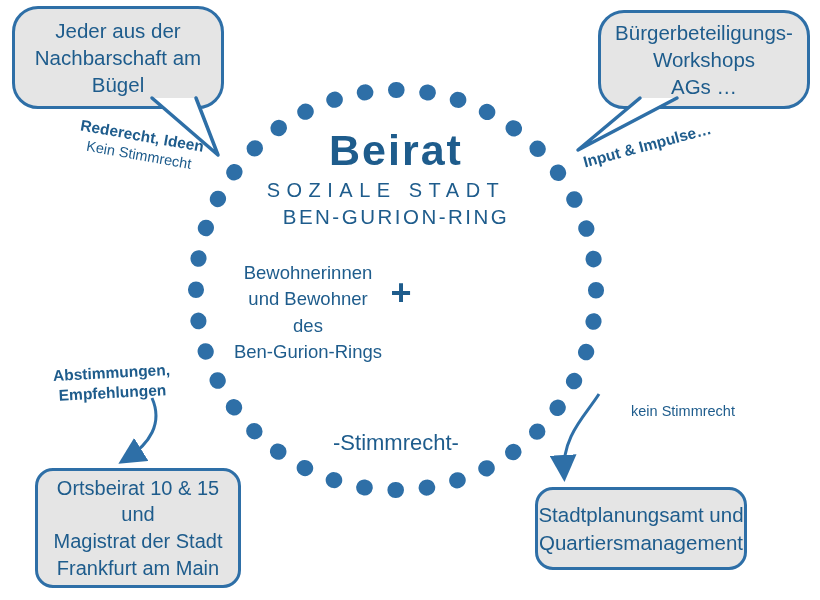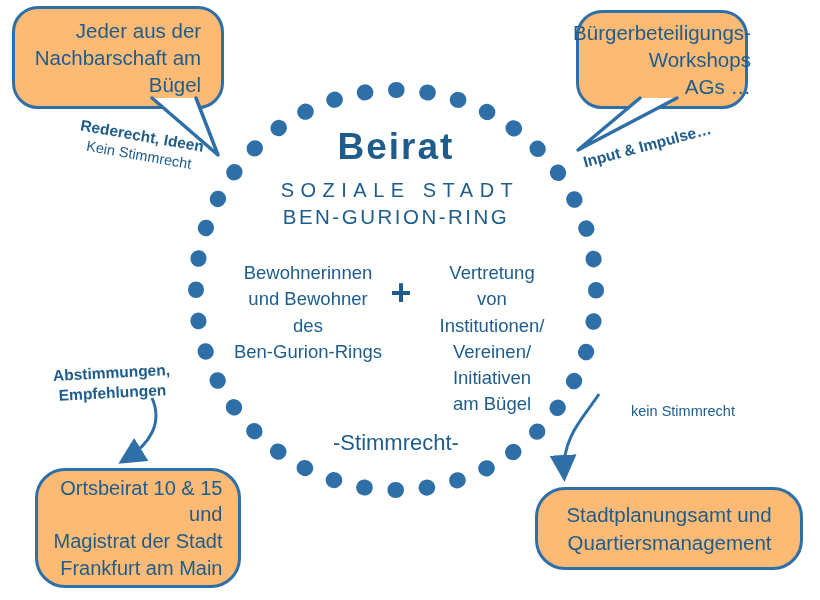--- a/index.html
+++ b/index.html
@@ -4,29 +4,29 @@
 <style>
   html,body{margin:0;padding:0;background:#fff}
   .stage{position:relative;width:820px;height:600px;background:#fff;overflow:hidden;
          font-family:"Liberation Sans","DejaVu Sans",sans-serif;color:var(--text,#1e5c8c)}
   .layer{position:absolute;left:0;top:0;z-index:1}
   .dots{stroke:var(--primary);fill:none}
   .arrow{stroke:var(--primary);fill:none}
   .arrowhead{fill:var(--primary)}
   .tailfill{fill:#fff;stroke:none}
   .tailstroke{fill:none;stroke:var(--primary);stroke-width:3.5;stroke-linecap:round;stroke-linejoin:round}
-  .bubble{position:absolute;z-index:2;background:#fdba74;border:3.5px solid var(--primary);
-          display:flex;align-items:center;justify-content:center;text-align:right;
+  .bubble{position:absolute;z-index:2;background:#e5e5e5;border:3.5px solid var(--primary);
+          display:flex;align-items:center;justify-content:center;text-align:center;
           color:var(--text);font-size:20.5px;line-height:1.33;box-sizing:border-box}
   .speech{border-radius:26px}
-  .rbox{border-radius:30px}
+  .rbox{border-radius:18px}
   .pre{white-space:pre-line}
   .tail{position:absolute;z-index:3;pointer-events:none}
   .txt{position:absolute;z-index:4;text-align:center;color:var(--text)}
-  .title{font-size:37px;font-weight:bold;letter-spacing:2px}
+  .title{font-size:43px;font-weight:bold;letter-spacing:2px}
   .sub1{font-size:20px;letter-spacing:6.5px}
   .sub2{font-size:20.5px;letter-spacing:2.5px}
   .group{font-size:18.5px;line-height:1.42}
   .plus{font-size:36px;font-weight:bold}
   .voting{font-size:22px}
   .note{position:absolute;z-index:4;color:var(--text)}
   .nb{font-weight:bold;font-size:15.5px;line-height:1.28}
   .nr{font-size:14.5px;line-height:1.28}
 </style>
 </head>
@@ -48,56 +48,50 @@
   <div class="bubble speech" style="left:12px;top:6px;width:212px;height:103px">
     <span class="pre">Jeder aus der
 Nachbarschaft am
 Bügel</span>
   </div>
   <svg class="tail" style="left:138px;top:95px" width="95" height="68">
     <polygon class="tailfill" points="14,3 58,3 80,60"></polygon>
     <path class="tailstroke" d="M14,3 L80,60 L58,3"></path>
   </svg>
 
-  <div class="bubble speech" style="left:576px;top:10px;width:172px;height:99px">
+  <div class="bubble speech" style="left:598px;top:10px;width:212px;height:99px">
     <span class="pre">Bürgerbeteiligungs-
 Workshops
 AGs …</span>
   </div>
   <svg class="tail" style="left:563px;top:95px" width="125" height="65">
     <polygon class="tailfill" points="77,3 114,3 15,55"></polygon>
     <path class="tailstroke" d="M114,3 L15,55 L77,3"></path>
   </svg>
 
   <div class="bubble rbox" style="left:35px;top:468px;width:206px;height:120px;font-size:20px">
     <span class="pre">Ortsbeirat 10 &amp; 15
 und
 Magistrat der Stadt
 Frankfurt am Main</span>
   </div>
 
-  <div class="bubble rbox" style="left:535px;top:487px;width:268px;height:83px">
+  <div class="bubble rbox" style="left:535px;top:487px;width:212px;height:83px">
     <span class="pre">Stadtplanungsamt und
 Quartiersmanagement</span>
   </div>
 
   <div class="txt title" style="left:296px;top:126px;width:200px">Beirat</div>
-  <div class="txt sub1" style="left:270px;top:179px;width:260px">SOZIALE STADT</div>
+  <div class="txt sub1" style="left:256px;top:179px;width:260px">SOZIALE STADT</div>
   <div class="txt sub2" style="left:266px;top:205px;width:260px">BEN-GURION-RING</div>
   <div class="txt group pre" style="left:215px;top:260px;width:186px">Bewohnerinnen
 und Bewohner
 des
 Ben-Gurion-Rings</div>
   <div class="txt plus" style="left:381px;top:272px;width:40px">+</div>
-  <div class="txt group pre" style="left:399px;top:260px;width:186px">Vertretung
-von
-Institutionen/
-Vereinen/
-Initiativen
-am Bügel</div>
   <div class="txt voting" style="left:316px;top:430px;width:160px">-Stimmrecht-</div>
 
   <div class="note" style="left:74px;top:114px;width:142px;text-align:center;transform:rotate(10deg);transform-origin:left top">
     <div class="nb">Rederecht, Ideen</div>
     <div class="nr">Kein Stimmrecht</div>
   </div>
 
   <div class="note" style="left:581px;top:153px;transform:rotate(-15deg);transform-origin:left top">
     <div class="nb">Input &amp; Impulse…</div>
   </div>

